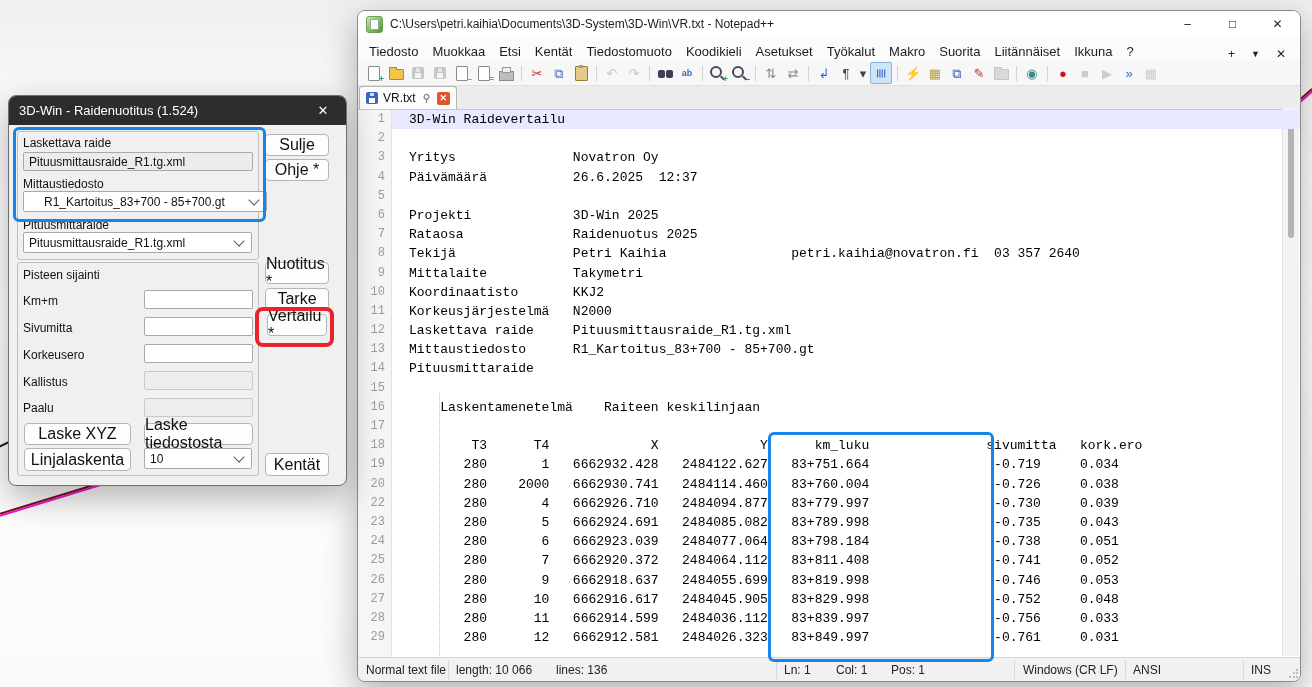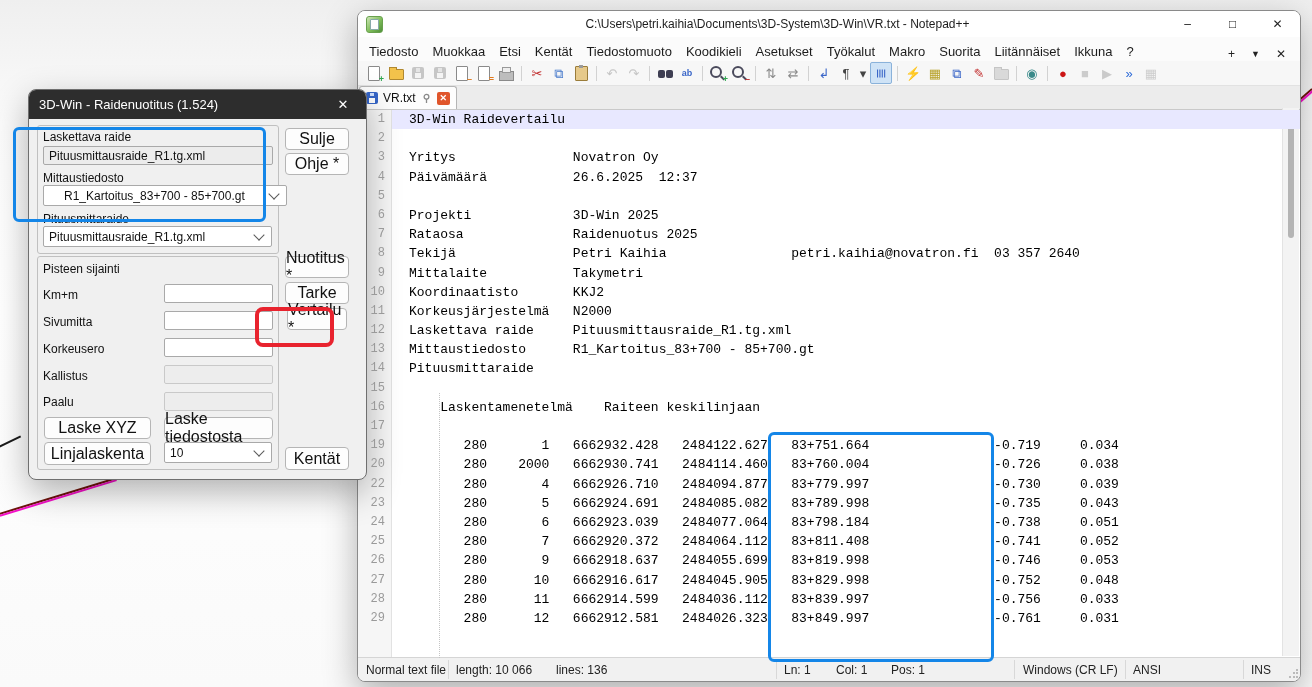--- a/index.html
+++ b/index.html
@@ -7,21 +7,21 @@
     background:linear-gradient(180deg,#efefef 0%,#fbfbfb 18%,#ffffff 45%,#fafafa 100%);
     font-family:"Liberation Sans",sans-serif;}
   
   .mapline{position:absolute;transform-origin:center;}
   .mapline .l1{height:2px;background:#6e140c;}
   .mapline .l2{height:2px;background:#f511c9;}
   .mapline.black{height:2px;background:#1b1b1b;}
   
   .win{position:absolute;border:1px solid #8a8a8a;border-radius:8px;box-shadow:0 12px 34px rgba(0,0,0,.30);overflow:hidden;background:#fff;}
   
-  #dlg{left:8px;top:89px;width:337px;height:389px;background:#f0f0f0;border-color:#6f6f6f;margin-left:20px;}
+  #dlg{left:8px;top:95px;width:337px;height:389px;background:#f0f0f0;border-color:#6f6f6f;}
   #dlg .titlebar{height:29px;background:#2d2d2d;color:#fff;display:flex;align-items:center;padding:0 10px;font-size:13px;}
   #dlg .titlebar .t{flex:1;}
   #dlg .titlebar .x{width:26px;text-align:center;font-size:13px;cursor:default;}
   .grp{position:absolute;border:1px solid #c0c0c0;border-radius:3px;background:#f0f0f0;}
   .dlbl{position:absolute;font-size:12px;color:#111;}
   .dtxt{position:absolute;height:17px;border:1px solid #a9a9a9;background:#fff;font-size:12px;color:#111;
         display:flex;align-items:center;padding:0 5px;border-radius:2px;}
   .dtxt.ro{background:#ececec;}
   .dtxt.dis{background:#ededed;border-color:#c9c9c9;}
   .combo{position:absolute;height:19px;border:1px solid #a9a9a9;background:#fff;border-radius:2px;
@@ -34,21 +34,21 @@
   
   .anno{position:absolute;z-index:60;pointer-events:none;}
   .anno-blue{border:3px solid #1486e8;border-radius:6px;}
   .anno-red{border:4px solid #e8232e;border-radius:8px;}
   
   #npp{left:357px;top:10px;width:942px;height:670px;}
   #npp .titlebar{height:26px;background:#ffffff;display:flex;align-items:center;padding-left:8px;font-size:12px;color:#1c1c1c;}
   .nppicon{width:15px;height:15px;border-radius:3px;margin-right:7px;
     background:linear-gradient(135deg,#cfe6b8 0%,#7ebc59 55%,#4f8f3a 100%);border:1px solid #69a14e;position:relative;}
   .nppicon::after{content:"";position:absolute;left:3px;top:2px;width:7px;height:9px;background:#fff;border:1px solid #8aa;border-radius:1px;}
-  #npp .titlebar .t{flex:1;white-space:nowrap;overflow:hidden;text-align:center;}
+  #npp .titlebar .t{flex:1;white-space:nowrap;overflow:hidden;}
   .wc{width:45px;height:26px;display:flex;align-items:center;justify-content:center;font-size:12px;color:#222;}
   
   .menubar{height:24px;display:flex;align-items:flex-end;background:#fbfbfb;font-size:13px;color:#1c1c1c;padding-left:4px;}
   .mi{padding:2px 7px;white-space:nowrap;}
   .menuextra{margin-left:auto;display:flex;align-items:center;gap:16px;padding-right:14px;font-size:12px;color:#222;}
   .menuextra .me{cursor:default;}
   
   .toolbar{height:24px;background:#f7f7f7;border-bottom:1px solid #e2e2e2;display:flex;align-items:center;padding-left:5px;}
   .tb{position:relative;width:20px;height:20px;display:flex;align-items:center;justify-content:center;margin:0 1px;flex:0 0 auto;}
   .tb.active{background:#cfe3f6;border:1px solid #8ab2da;border-radius:2px;}
@@ -345,20 +345,24 @@
           </div>
           <div class="erow">
             <span class="ln">16</span>
             <pre class="lt">    Laskentamenetelmä    Raiteen keskilinjaan</pre>
           </div>
           <div class="erow">
             <span class="ln">17</span>
             <pre class="lt"></pre>
           </div>
           <div class="erow">
+            <span class="ln">18</span>
+            <pre class="lt">        T3      T4             X             Y      km_luku               sivumitta   kork.ero</pre>
+          </div>
+          <div class="erow">
             <span class="ln">19</span>
             <pre class="lt">       280       1   6662932.428   2484122.627   83+751.664                -0.719     0.034</pre>
           </div>
           <div class="erow">
             <span class="ln">20</span>
             <pre class="lt">       280    2000   6662930.741   2484114.460   83+760.004                -0.726     0.038</pre>
           </div>
           <div class="erow">
             <span class="ln">22</span>
             <pre class="lt">       280       4   6662926.710   2484094.877   83+779.997                -0.730     0.039</pre>

